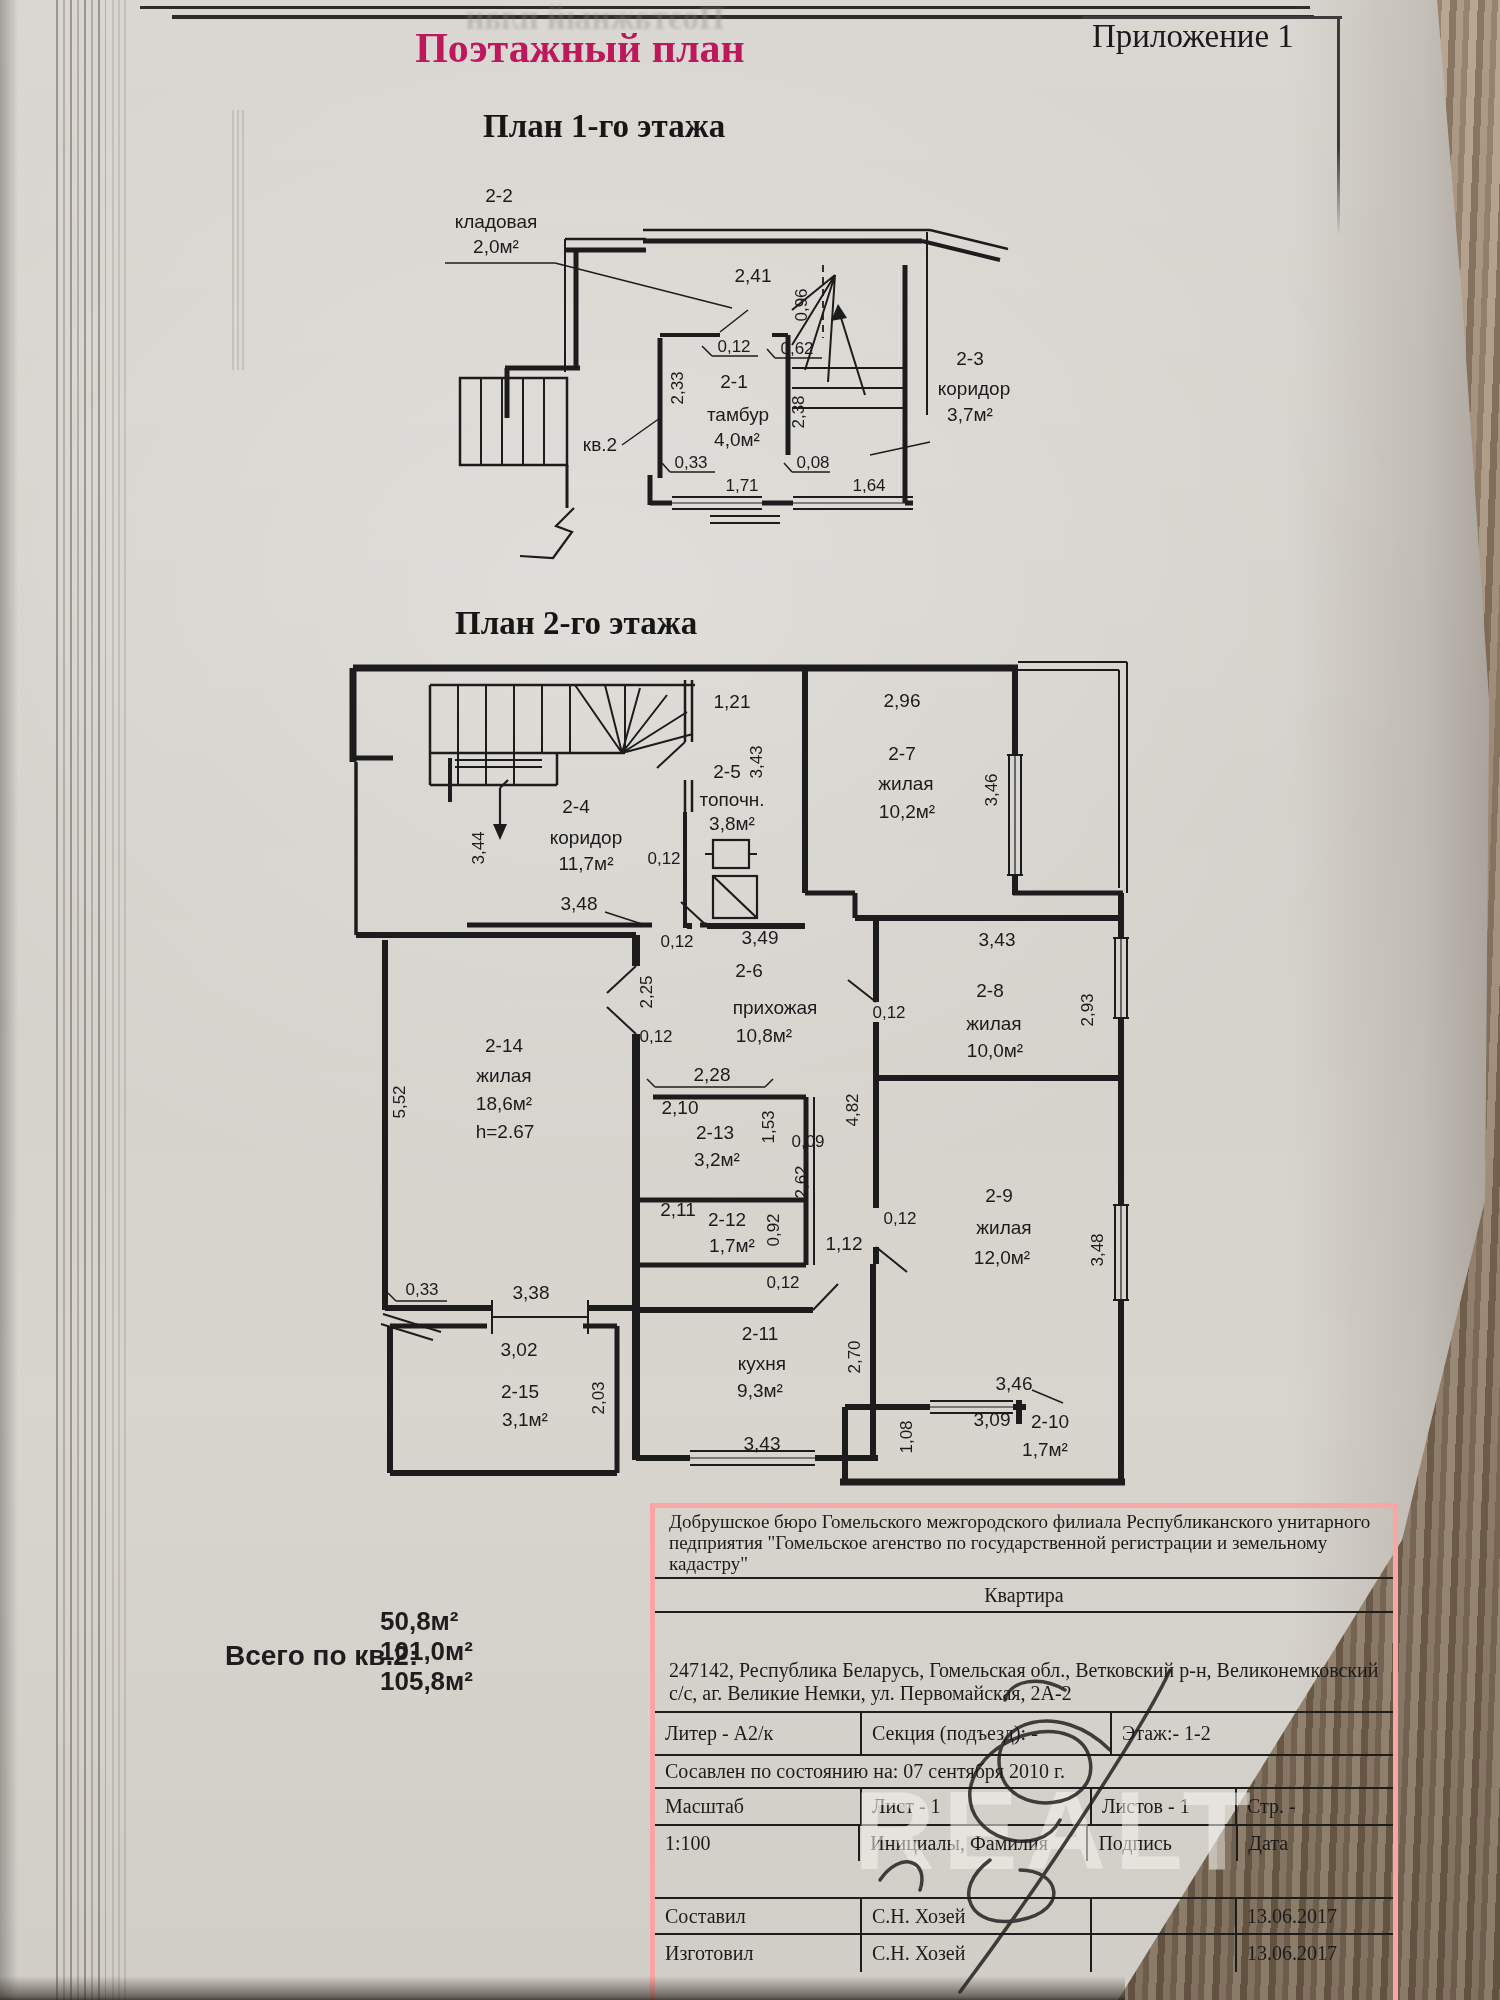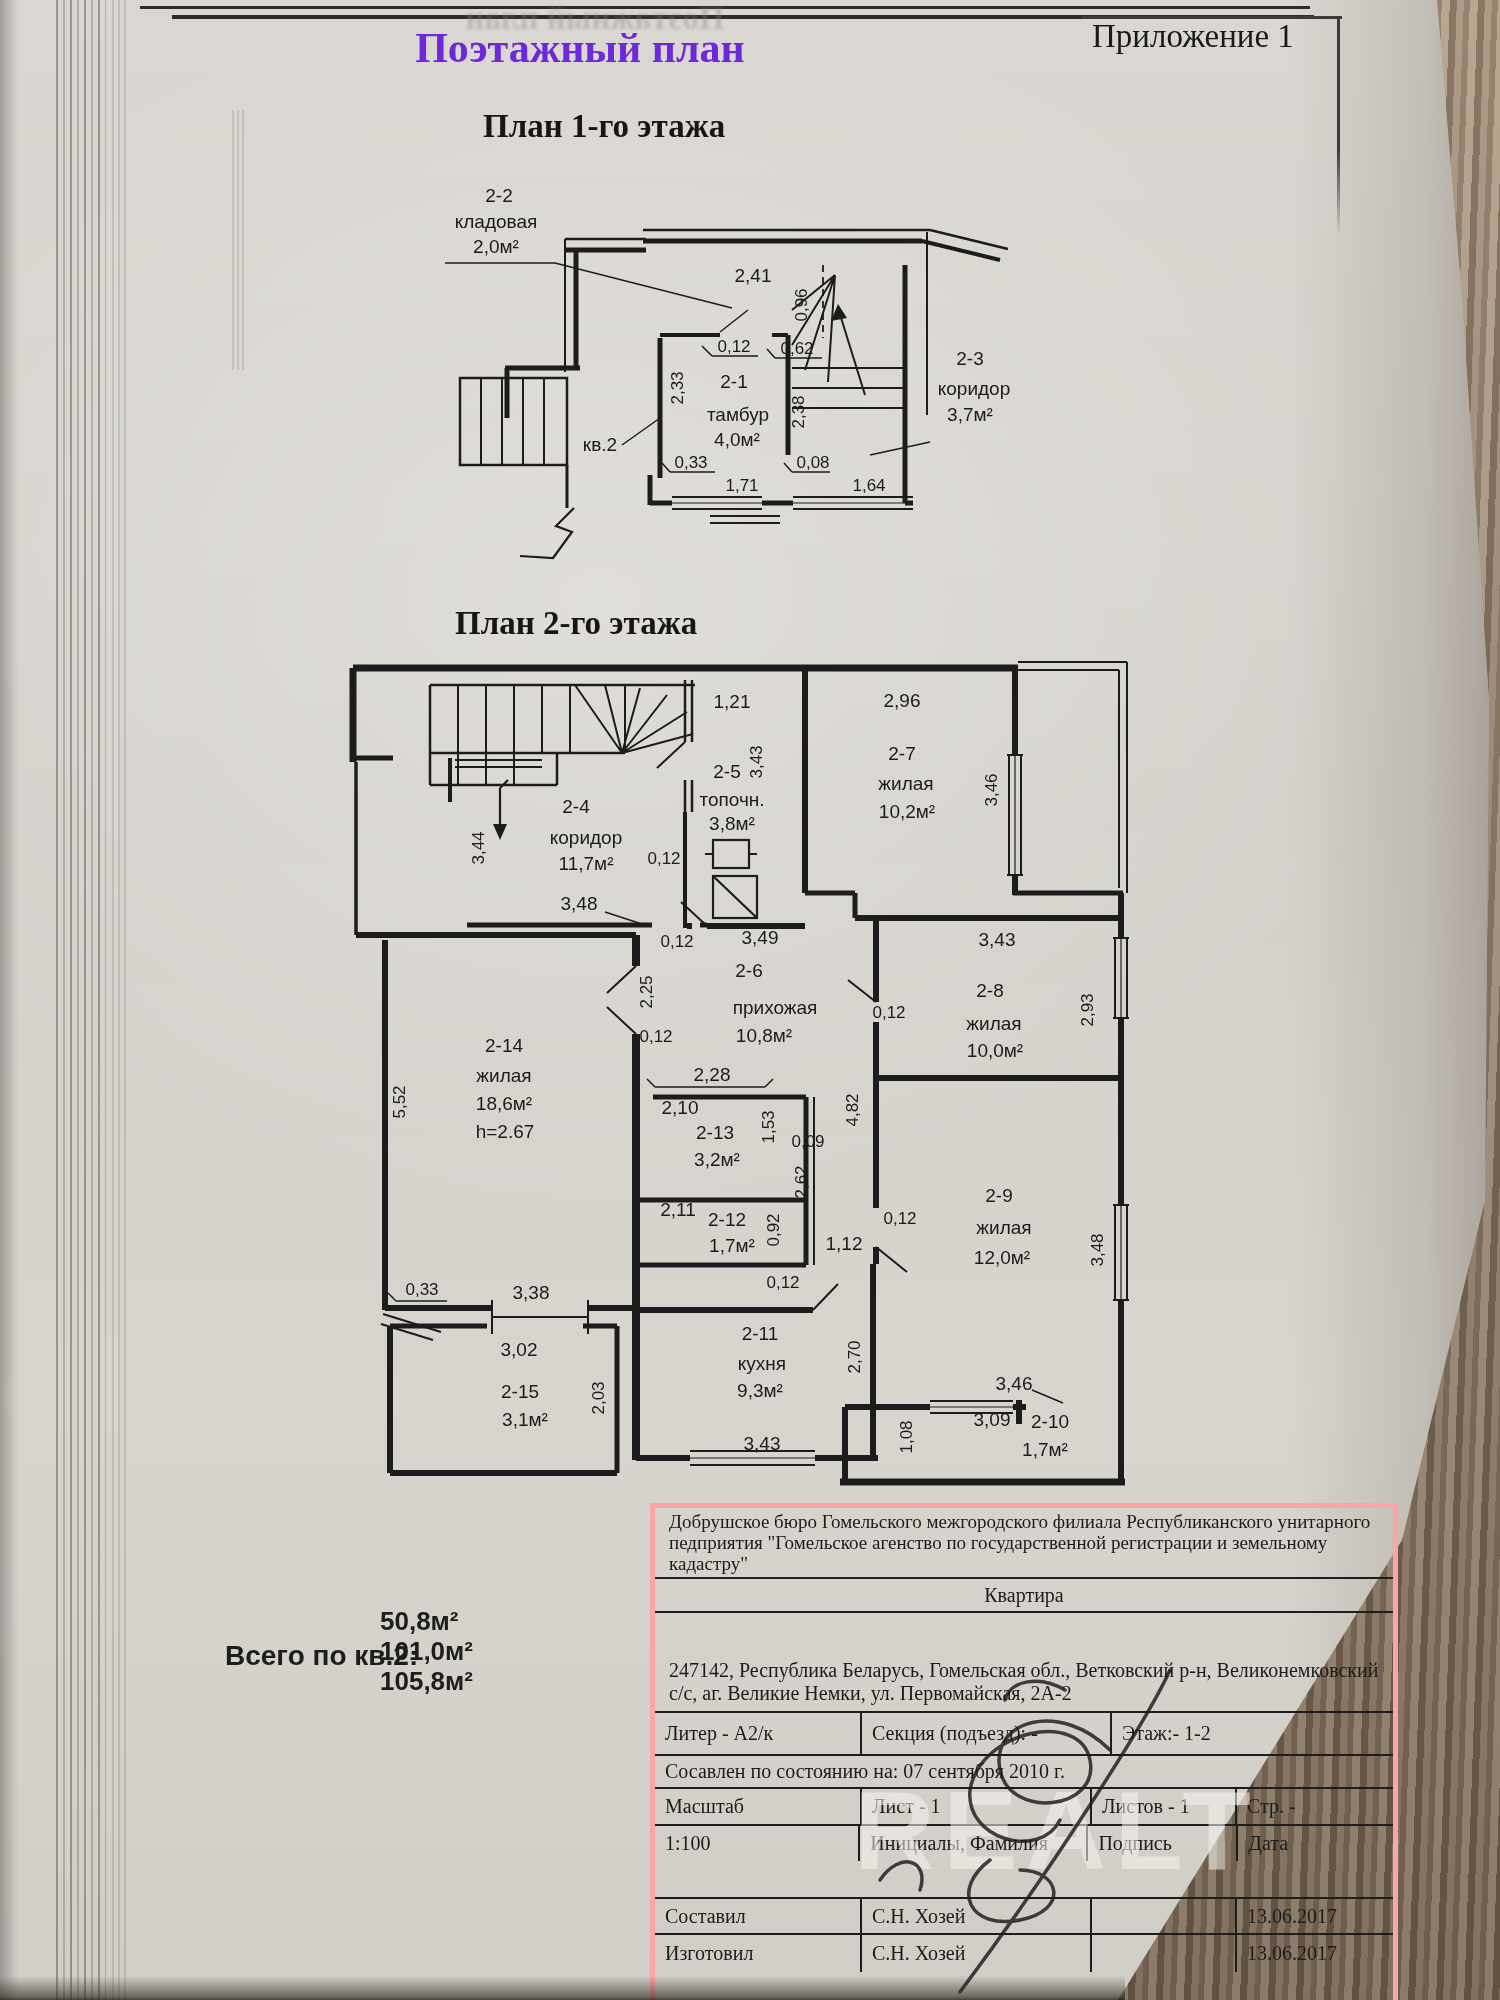--- a/index.html
+++ b/index.html
@@ -27,21 +27,21 @@
   .s3{left:232px;top:110px;height:260px;width:14px;opacity:.22;
       background:repeating-linear-gradient(90deg,rgba(50,45,38,.6) 0 2px,transparent 2px 5px);}
   .s4{left:0;width:18px;opacity:.5;background:linear-gradient(90deg,rgba(30,26,22,.6),transparent);}
   .rule{position:absolute;background:#2e2c29;}
   .ghost-title{
     position:absolute;left:430px;top:0;width:330px;text-align:center;
     transform:scaleX(-1);color:#8a857c;opacity:.38;filter:blur(1.6px);
     font-weight:700;font-size:33px;white-space:nowrap;
   }
   .main-title{position:absolute;left:400px;top:24px;width:360px;text-align:center;
-    font-weight:700;font-size:42px;color:#6d28d9;}
+    font-weight:700;font-size:42px;color:#be185d;}
   .annex{position:absolute;left:1092px;top:18px;font-size:33px;color:#1a1a1a;}
   .annex-h{position:absolute;left:1082px;top:16px;width:260px;height:3px;background:#3b3b3b;}
   .annex-v{position:absolute;left:1337px;top:16px;width:3px;height:220px;
     background:linear-gradient(180deg,#3b3b3b 60%,transparent);}
   .sub-title{position:absolute;font-weight:600;font-size:33px;color:#161616;}
   svg text{font-family:"Liberation Sans",sans-serif;fill:#1b1b1b;}
   svg .lbl{font-size:19px;}
   svg .sm{font-size:17px;}
   svg line,svg path,svg rect,svg polyline{stroke:#1c1c1c;}
   .totals-label{position:absolute;left:225px;top:1640px;font-family:"Liberation Sans",sans-serif;

